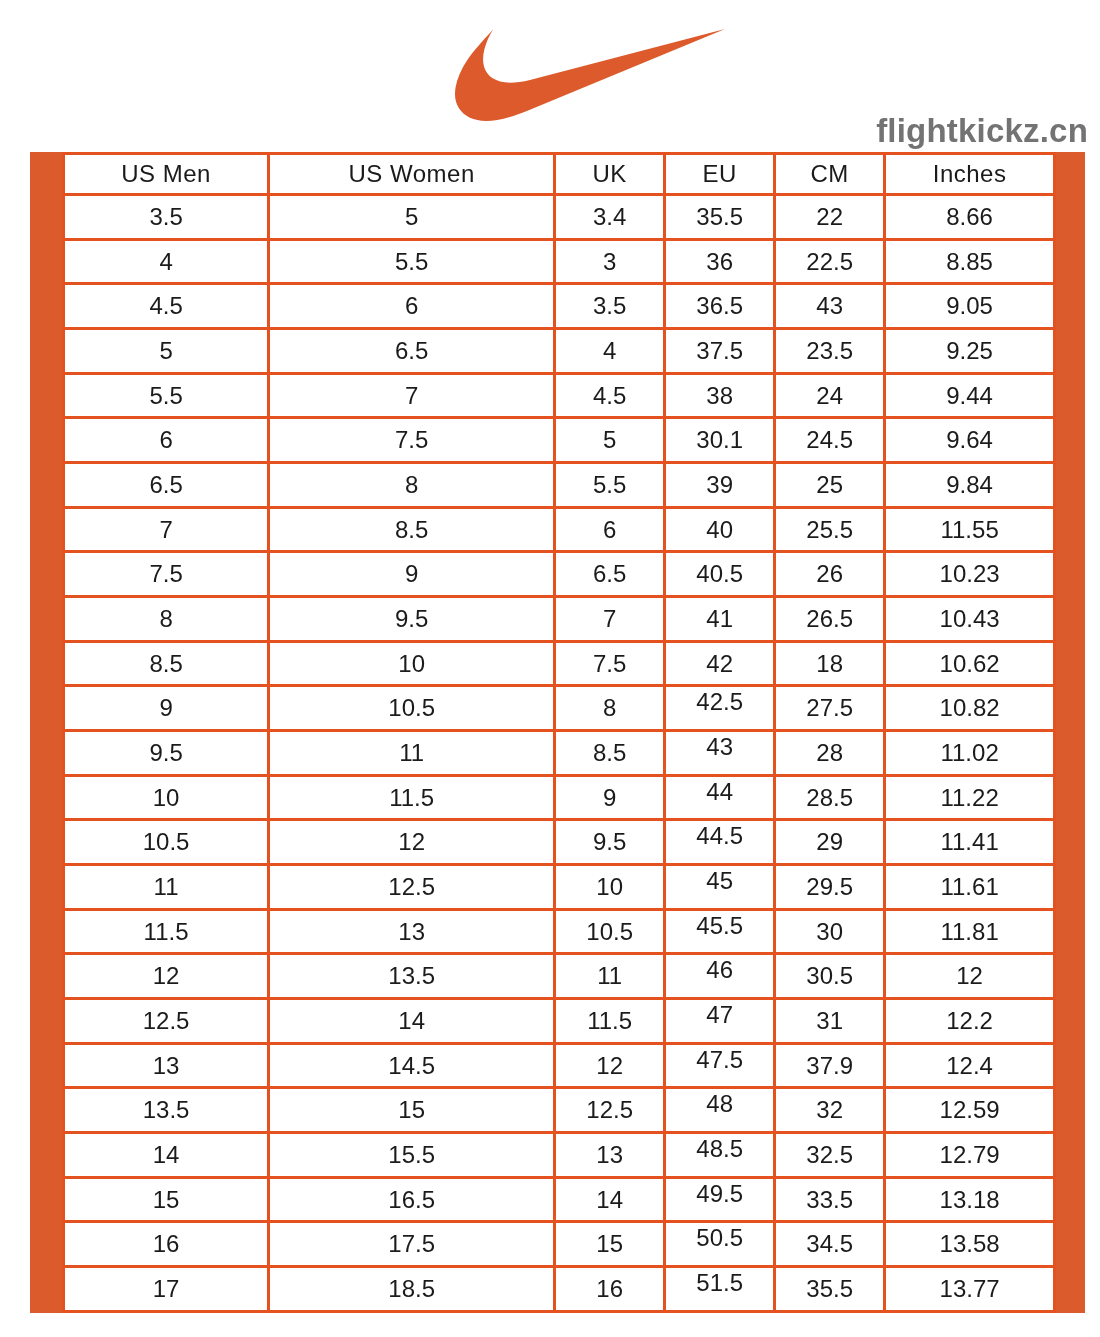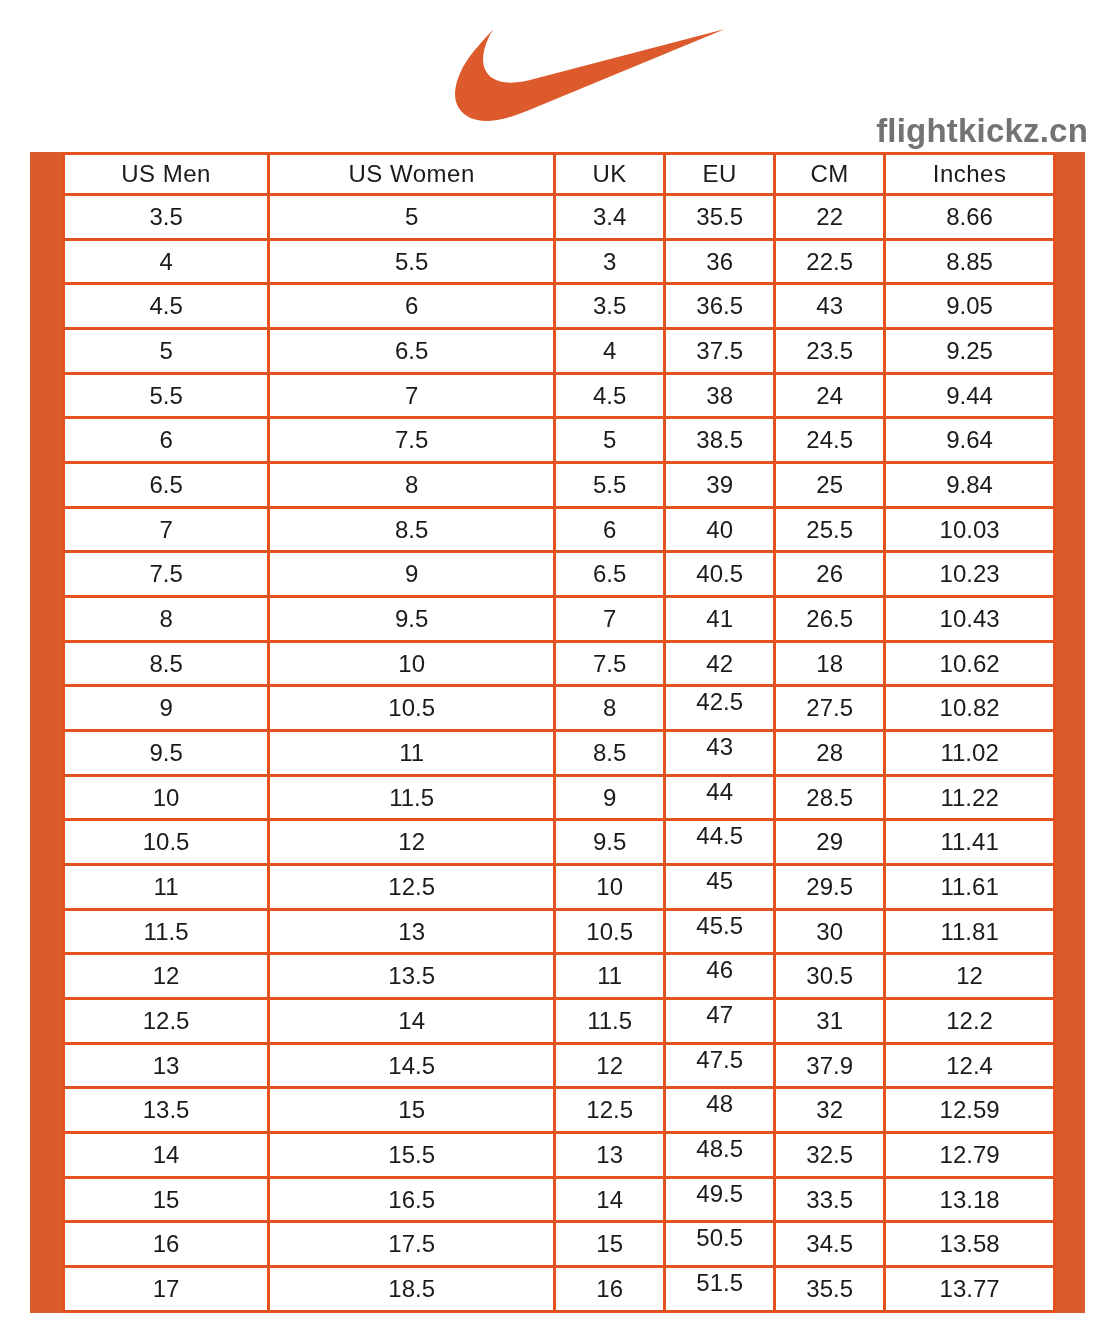--- a/index.html
+++ b/index.html
@@ -118,39 +118,39 @@
           <td>7</td>
           <td>4.5</td>
           <td>38</td>
           <td>24</td>
           <td>9.44</td>
         </tr>
         <tr>
           <td>6</td>
           <td>7.5</td>
           <td>5</td>
-          <td>38.5</td>
+          <td>30.1</td>
           <td>24.5</td>
           <td>9.64</td>
         </tr>
         <tr>
           <td>6.5</td>
           <td>8</td>
           <td>5.5</td>
           <td>39</td>
           <td>25</td>
           <td>9.84</td>
         </tr>
         <tr>
           <td>7</td>
           <td>8.5</td>
           <td>6</td>
           <td>40</td>
           <td>25.5</td>
-          <td>10.03</td>
+          <td>11.55</td>
         </tr>
         <tr>
           <td>7.5</td>
           <td>9</td>
           <td>6.5</td>
           <td>40.5</td>
           <td>26</td>
           <td>10.23</td>
         </tr>
         <tr>

